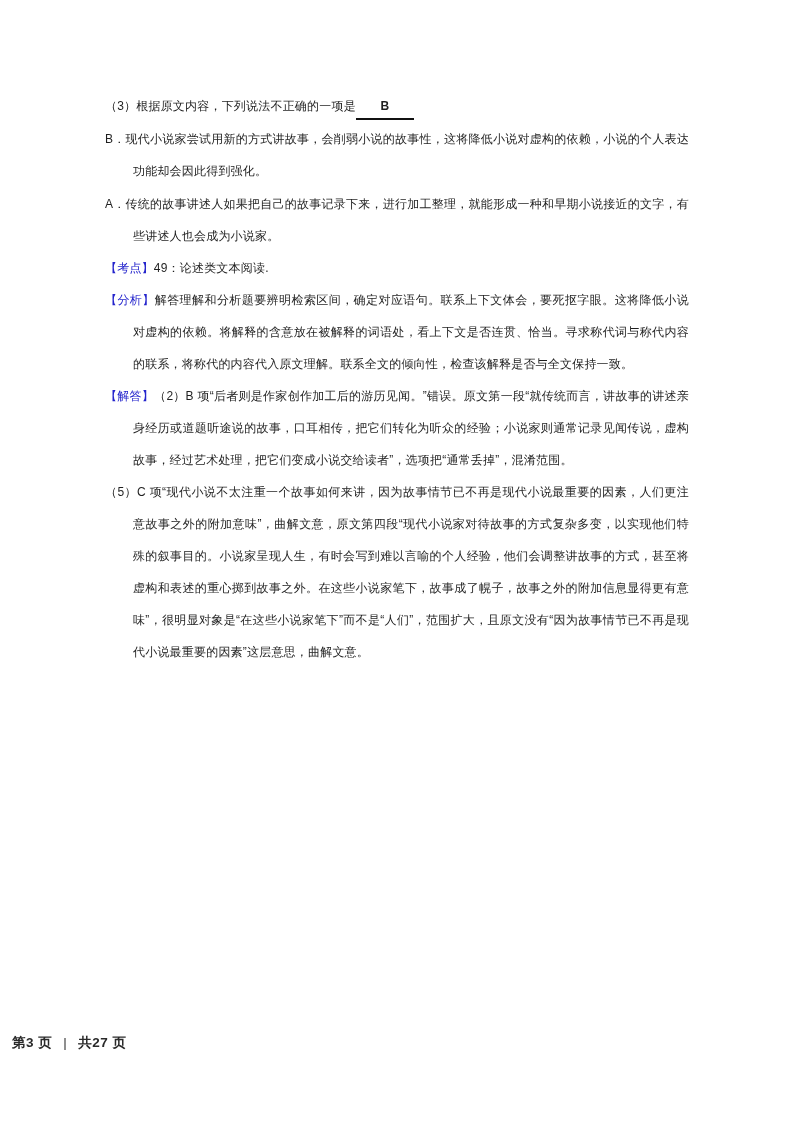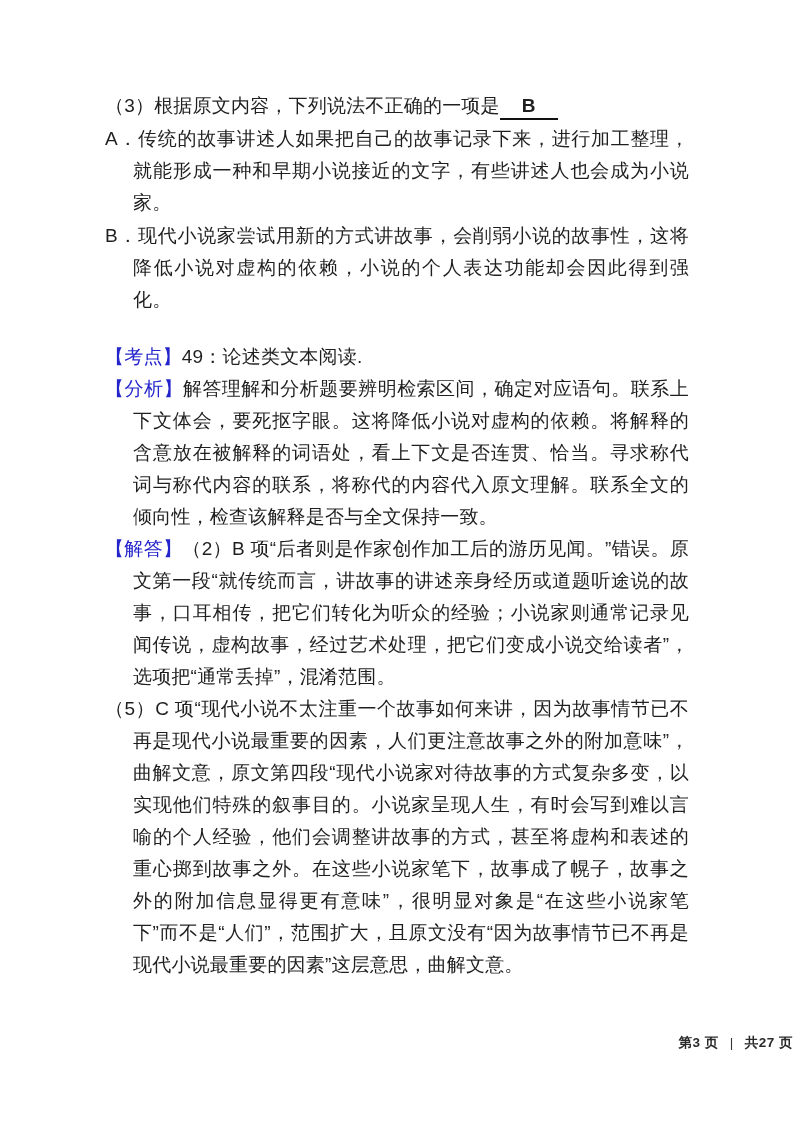--- a/index.html
+++ b/index.html
@@ -18,74 +18,74 @@
   .page {
     position: absolute;
     inset: 0;
     background: #ffffff;
   }
   .content {
     position: absolute;
     left: 105px;
     right: 104px;
     top: 90px;
-    font-size: 19px;
+    font-size: 12px;
     line-height: 32px;
     text-align: justify;
     letter-spacing: 0.2px;
   }
   p { margin: 0; }
   .hang {
     padding-left: 28px;
     text-indent: -28px;
   }
   .question { margin-bottom: 1px; }
   .option { margin-top: 1px; }
-  .gap-before { margin-top: 25px; }
+  .gap-before { }
   .sec-label { color: #2424cc; }
   .answer-blank {
     display: inline-block;
     width: 58px;
     text-indent: 0;
     text-align: center;
     border-bottom: 2px solid #111111;
     font-weight: bold;
     line-height: 20px;
     height: 22px;
     vertical-align: baseline;
   }
   .footer {
     position: absolute;
     left: 12px;
     right: 0;
     top: 1034px;
-    text-align: right;
+    text-align: left;
     font-size: 13.5px;
     font-weight: 600;
     color: #2a2a2a;
     letter-spacing: 0.5px;
   }
   .footer .sep {
     display: inline-block;
     margin: 0 11px;
     font-weight: 400;
     color: #333333;
   }
 </style>
 </head>
 <body>
 
 <div class="page">
   <div class="content">
 
     <p class="question hang"><span>（3）根据原文内容，下列说法不正确的一项是</span><span class="answer-blank"><span>B</span></span></p>
 
+    <p class="option hang"><span>B．</span><span>现代小说家尝试用新的方式讲故事，会削弱小说的故事性，这将降低小说对虚构的依赖，小说的个人表达功能却会因此得到强化。</span></p>
+
     <p class="option hang"><span>A．</span><span>传统的故事讲述人如果把自己的故事记录下来，进行加工整理，就能形成一种和早期小说接近的文字，有些讲述人也会成为小说家。</span></p>
-
-    <p class="option hang"><span>B．</span><span>现代小说家尝试用新的方式讲故事，会削弱小说的故事性，这将降低小说对虚构的依赖，小说的个人表达功能却会因此得到强化。</span></p>
 
 
 
     <p class="section hang gap-before"><span class="sec-label">【考点】</span><span>49：论述类文本阅读.</span></p>
 
     <p class="section hang"><span class="sec-label">【分析】</span><span>解答理解和分析题要辨明检索区间，确定对应语句。联系上下文体会，要死抠字眼。这将降低小说对虚构的依赖。将解释的含意放在被解释的词语处，看上下文是否连贯、恰当。寻求称代词与称代内容的联系，将称代的内容代入原文理解。联系全文的倾向性，检查该解释是否与全文保持一致。</span></p>
 
     <p class="section hang"><span class="sec-label">【解答】</span><span>（2）B 项“后者则是作家创作加工后的游历见闻。”错误。原文第一段“就传统而言，讲故事的讲述亲身经历或道题听途说的故事，口耳相传，把它们转化为听众的经验；小说家则通常记录见闻传说，虚构故事，经过艺术处理，把它们变成小说交给读者”，选项把“通常丢掉”，混淆范围。</span></p>
 
     <p class="hang"><span>（5）C 项“现代小说不太注重一个故事如何来讲，因为故事情节已不再是现代小说最重要的因素，人们更注意故事之外的附加意味”，曲解文意，原文第四段“现代小说家对待故事的方式复杂多变，以实现他们特殊的叙事目的。小说家呈现人生，有时会写到难以言喻的个人经验，他们会调整讲故事的方式，甚至将虚构和表述的重心掷到故事之外。在这些小说家笔下，故事成了幌子，故事之外的附加信息显得更有意味”，很明显对象是“在这些小说家笔下”而不是“人们”，范围扩大，且原文没有“因为故事情节已不再是现代小说最重要的因素”这层意思，曲解文意。</span></p>

